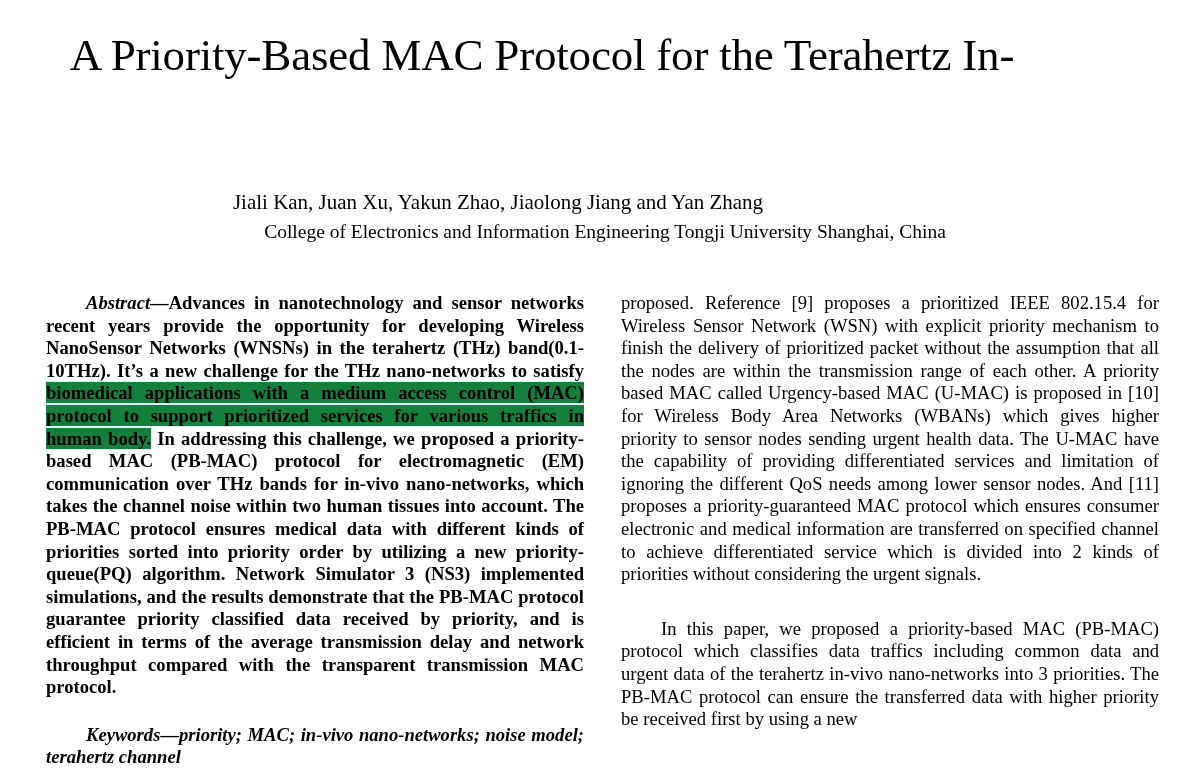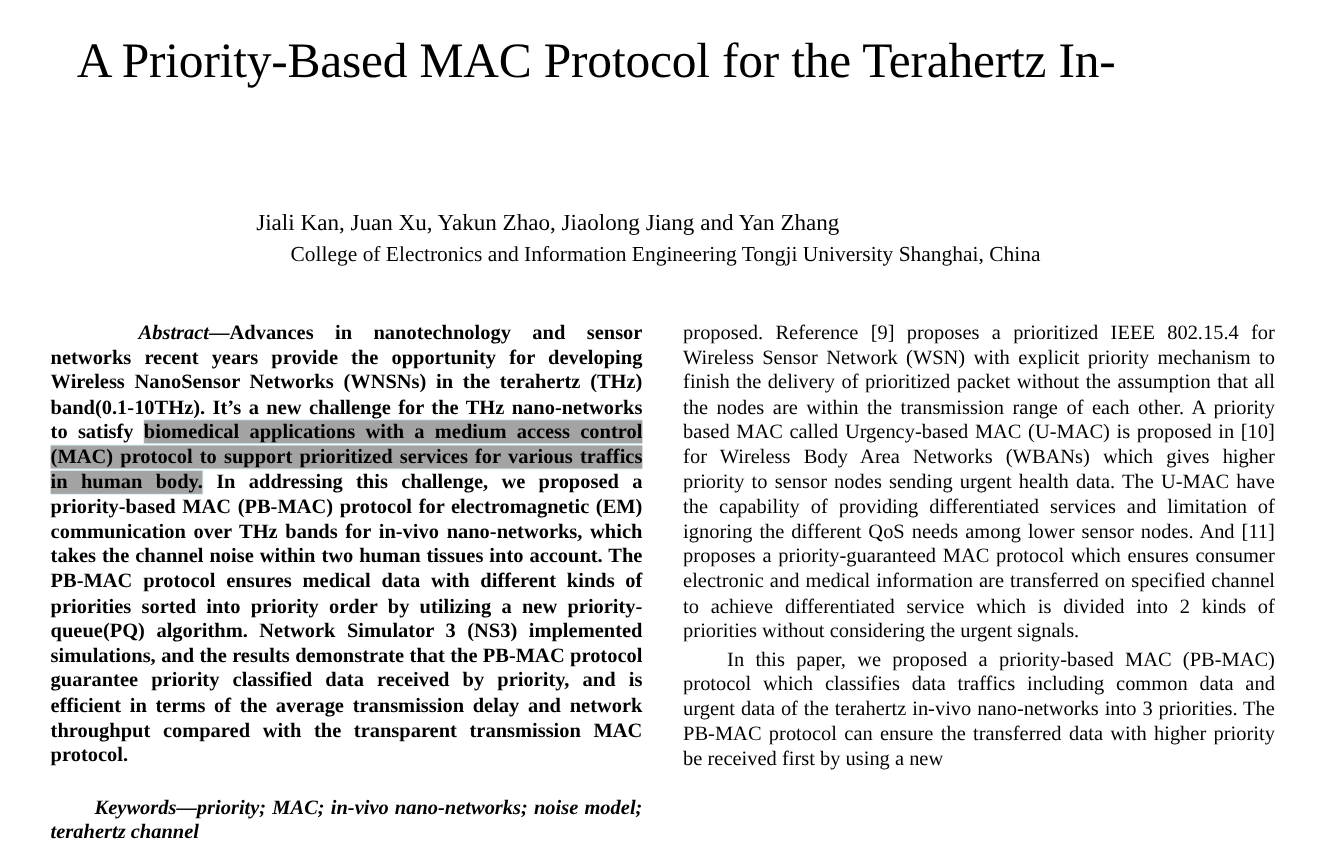--- a/index.html
+++ b/index.html
@@ -58,30 +58,30 @@
       width: 538px;
       font-weight: bold;
     }
     .col-right {
       top: 292px;
       left: 621px;
       width: 538px;
     }
     .para { margin: 0; }
     .indent { text-indent: 40px; }
-    .abstract-label { font-style: italic; margin-left: 40px; }
+    .abstract-label { font-style: italic; }
     .hl {
-      background: #a3a3a3;
+      background: #15803d;
       box-shadow: 0 0 0 1px #dcf6fb;
     }
     .keywords {
       margin-top: 25px;
       font-style: italic;
     }
-    .right-para2 { margin-top: 3px; }
+    .right-para2 { margin-top: 32px; }
   </style>
 </head>
 <body>
 
 <h1 class="title">
   <span>A Priority-Based MAC Protocol for the Terahertz In-</span>
 </h1>
 
 <div class="authors">Jiali Kan, Juan Xu, Yakun Zhao, Jiaolong Jiang and Yan Zhang</div>
 <div class="affiliation">College of Electronics and Information Engineering Tongji University Shanghai, China</div>

